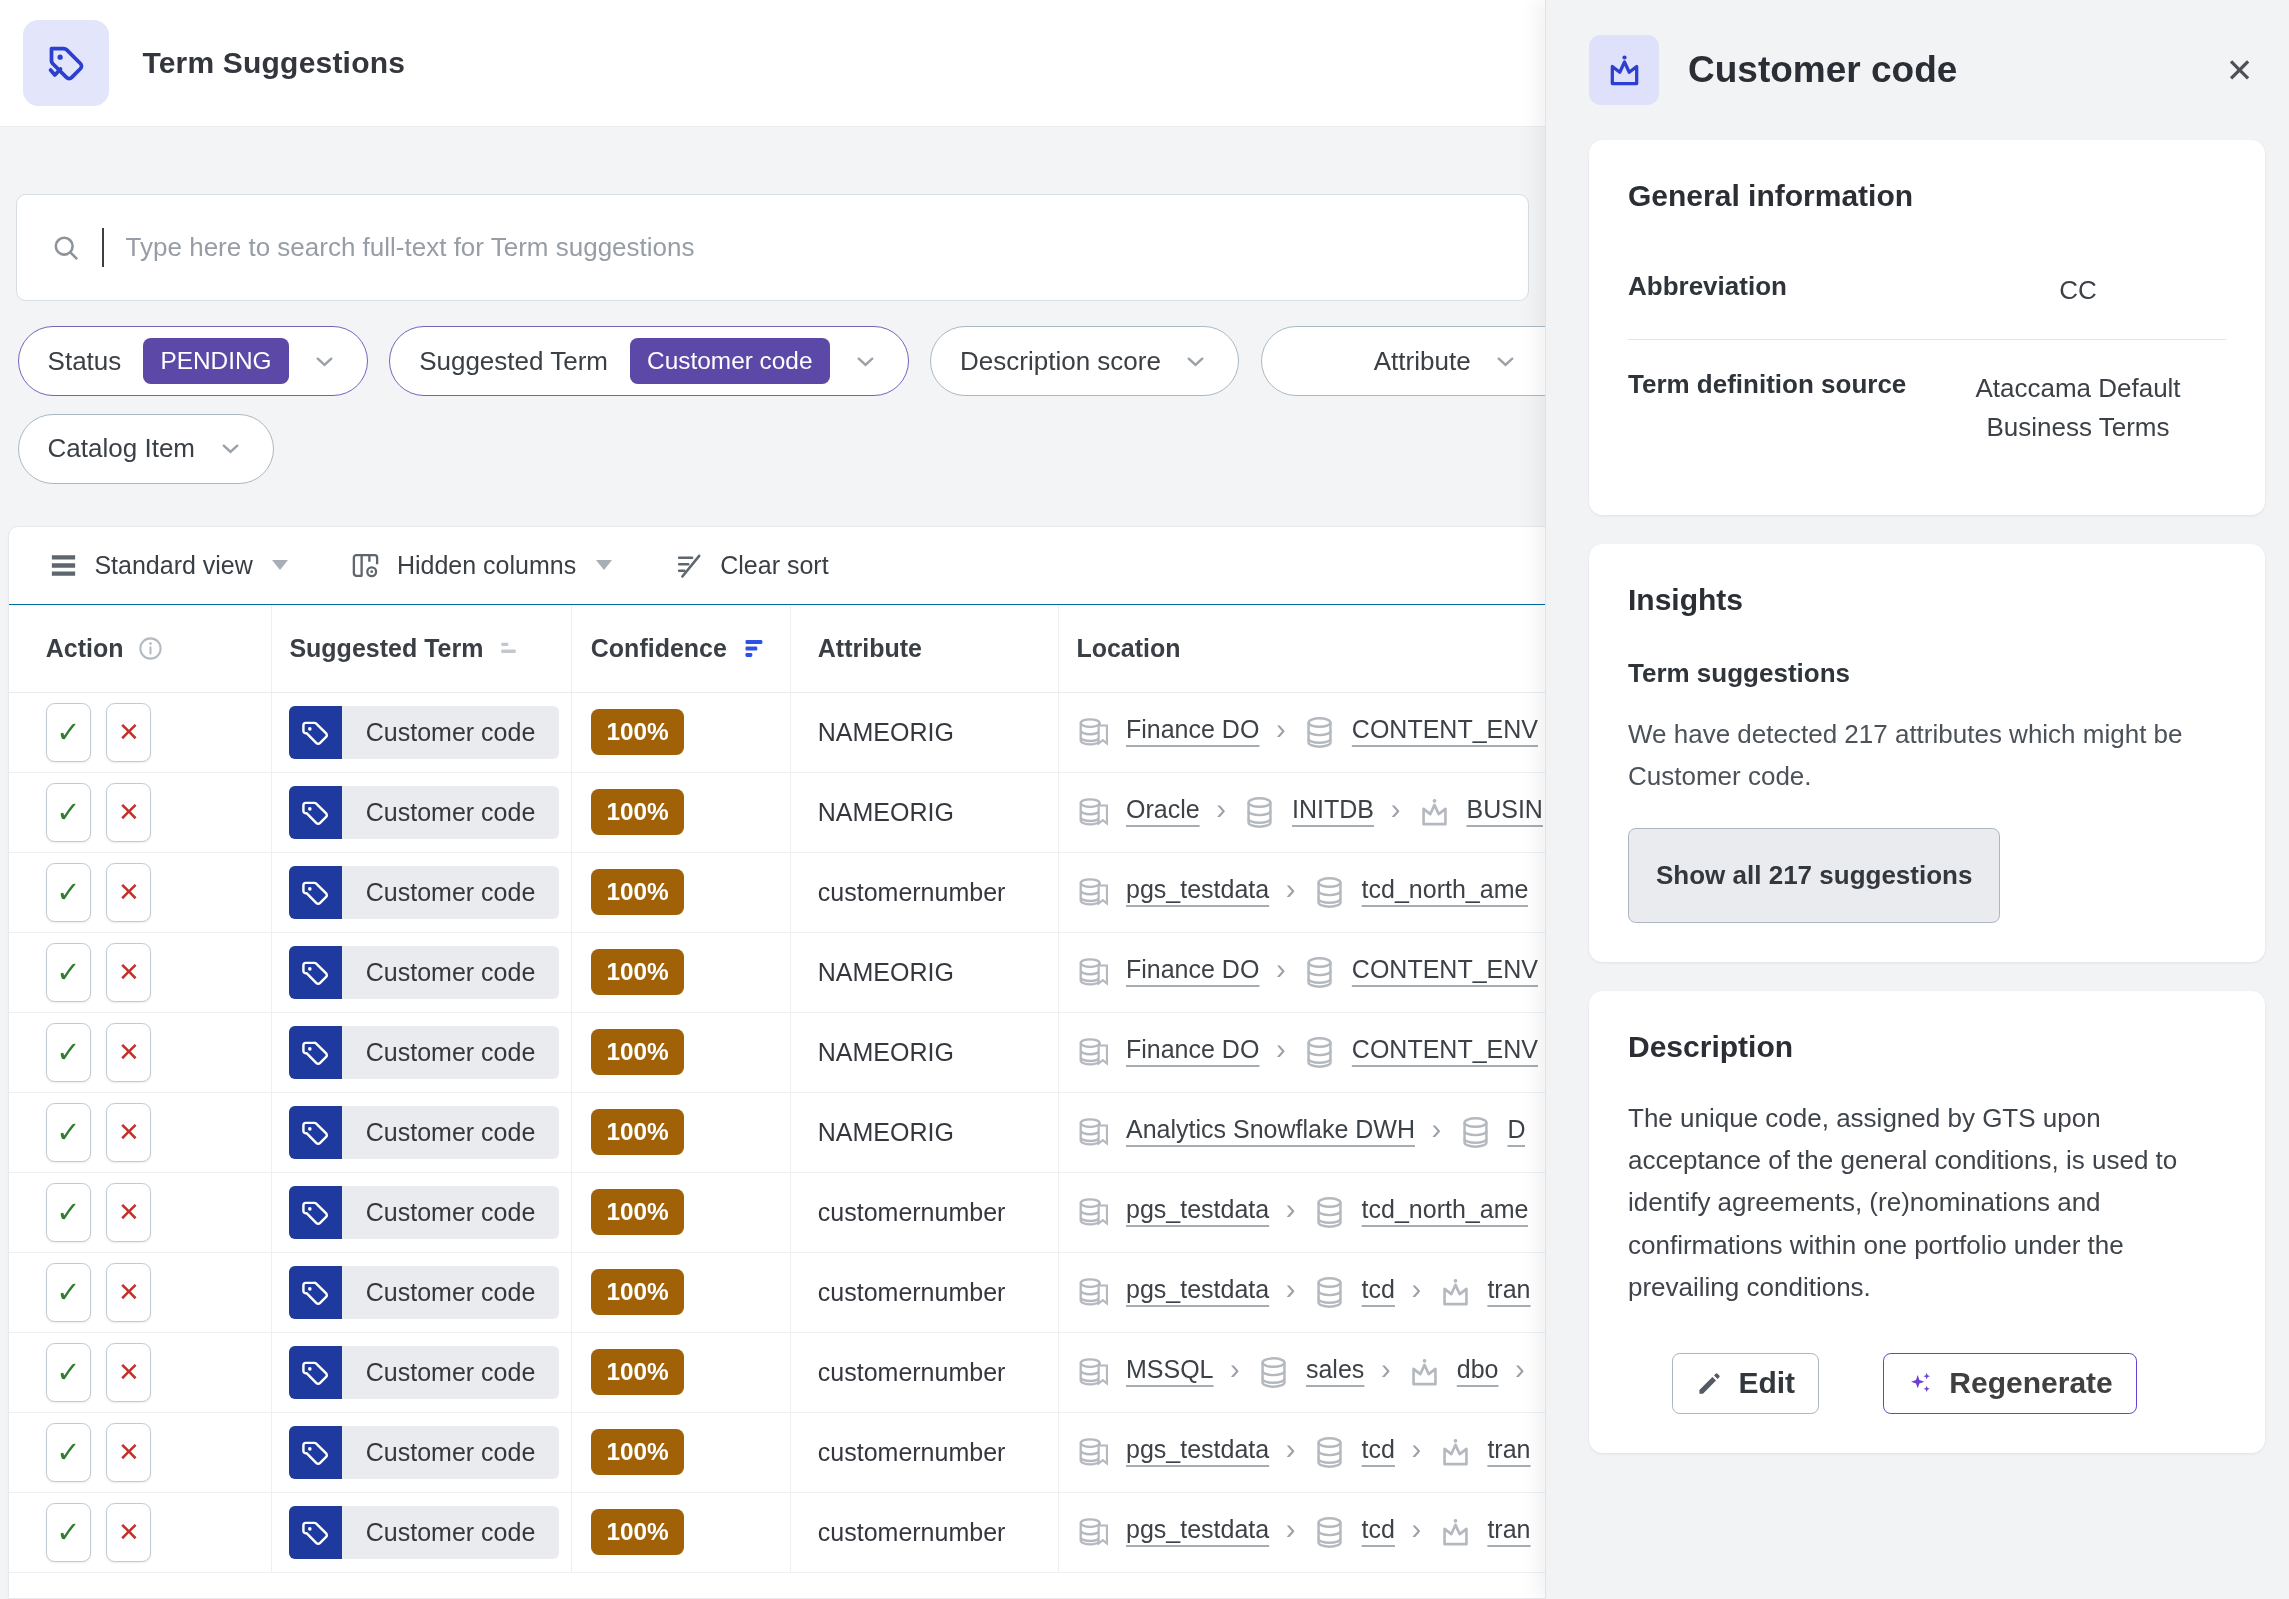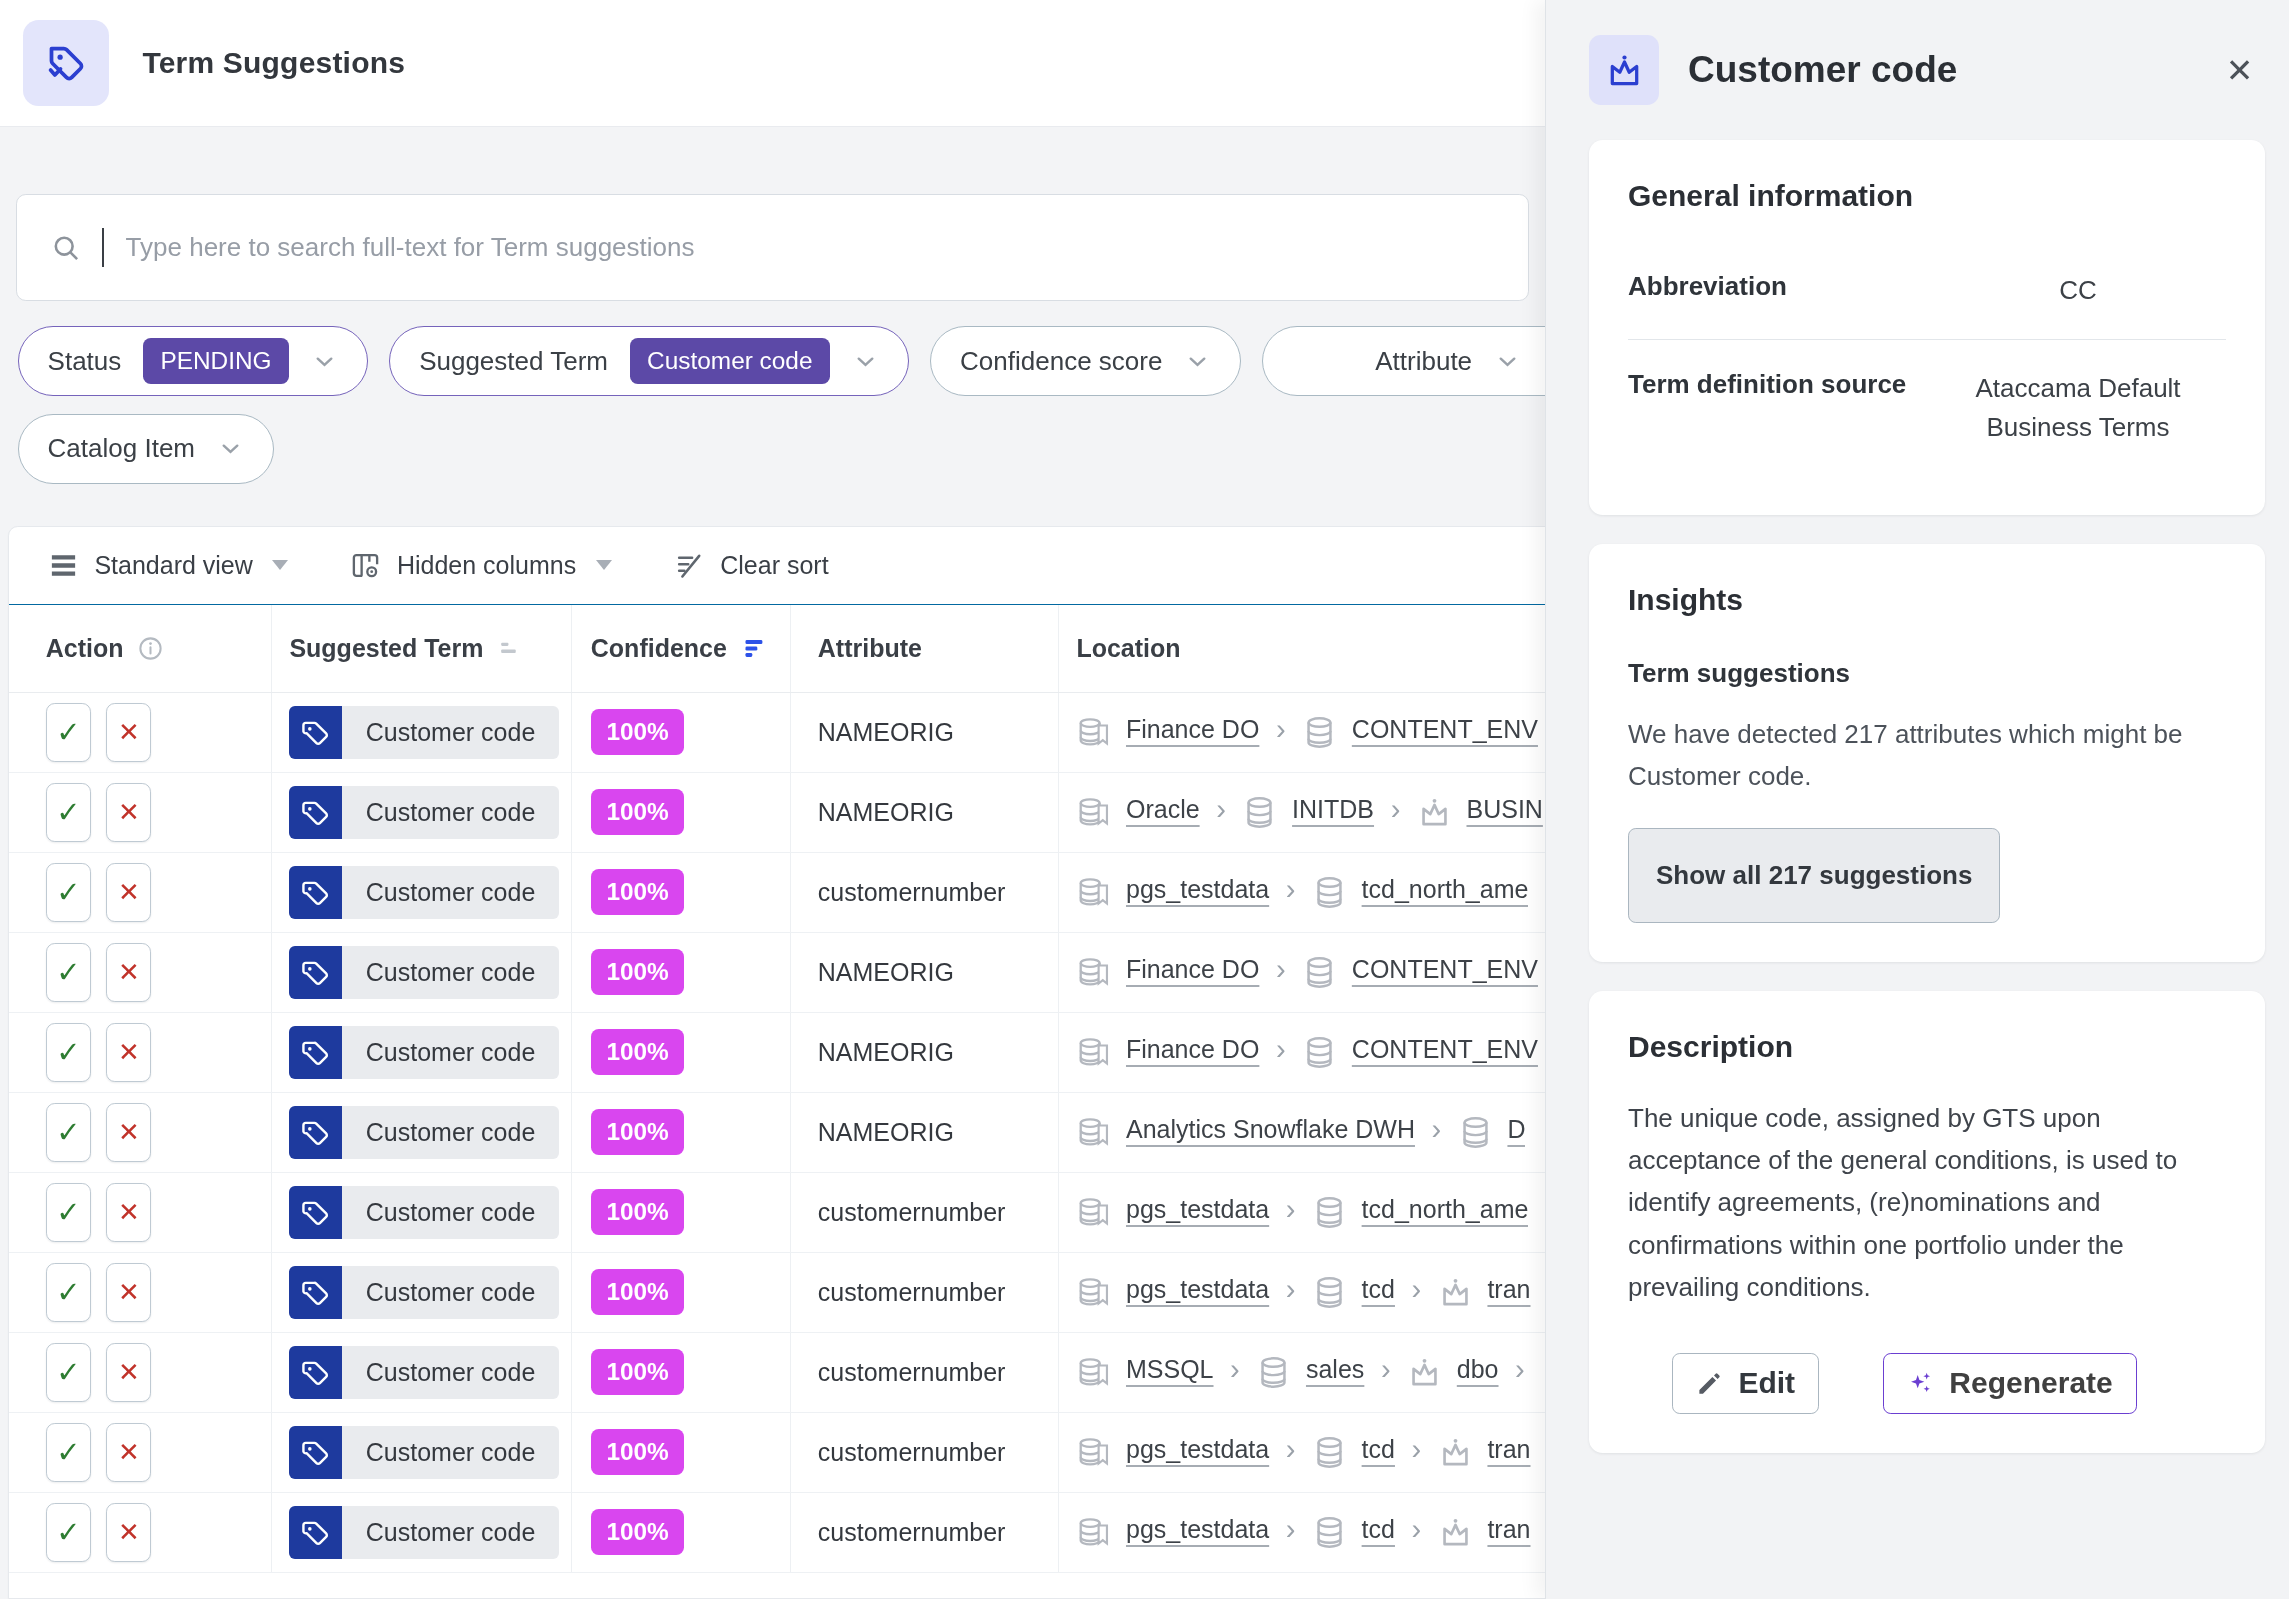--- a/index.html
+++ b/index.html
@@ -96,21 +96,21 @@
   .term-ic {
     width:53px; background:#1e3a9e; border-radius:5.9px 0 0 5.9px; color:#fff;
     display:flex; align-items:center; justify-content:center;
   }
   .term-ic svg { width:29px; height:29px; }
   .term-label {
     background:#e9ebee; border-radius:0 5.9px 5.9px 0; padding:0 23.4px;
     display:flex; align-items:center; font-size:25px; color:#34383e; white-space:nowrap;
   }
   .conf-badge {
-    background:#d946ef; color:#fff; font-size:24.4px; font-weight:600;
+    background:#a16207; color:#fff; font-size:24.4px; font-weight:600;
     border-radius:7.8px; padding:10.7px 15.6px; line-height:1;
   }
   .attr { font-size:25px; color:#34383e; }
 
   .loc { display:flex; align-items:flex-start; gap:14.6px; white-space:nowrap; overflow:hidden; }
   .loc-ic { width:35px; height:35px; color:#b4b8bf; flex:none; display:flex; }
   .loc-ic svg { width:100%; height:100%; }
   .loc a {
     font-size:25px; color:#3d4248; text-decoration:underline;
     text-decoration-color:#a6acb3; text-decoration-thickness:1.5px; text-underline-offset:6.8px;
@@ -196,21 +196,21 @@
         </svg>
     </div>
     <div class="chip active">
       <span class="chip-label">Suggested Term</span>
       <span class="chip-badge">Customer code</span>
       <svg class="chip-chevron" viewBox="0 0 24 24" fill="none" stroke="currentColor" stroke-width="2.2" stroke-linecap="round">
           <path d="M6 9.5l6 5.5 6-5.5"></path>
         </svg>
     </div>
     <div class="chip">
-      <span class="chip-label">Confidence score</span>
+      <span class="chip-label">Description score</span>
       <svg class="chip-chevron" viewBox="0 0 24 24" fill="none" stroke="currentColor" stroke-width="2.2" stroke-linecap="round">
           <path d="M6 9.5l6 5.5 6-5.5"></path>
         </svg>
     </div>
     <div class="chip chip-attr">
       <span class="chip-label">Attribute</span>
       <svg class="chip-chevron" viewBox="0 0 24 24" fill="none" stroke="currentColor" stroke-width="2.2" stroke-linecap="round">
           <path d="M6 9.5l6 5.5 6-5.5"></path>
         </svg>
     </div>

